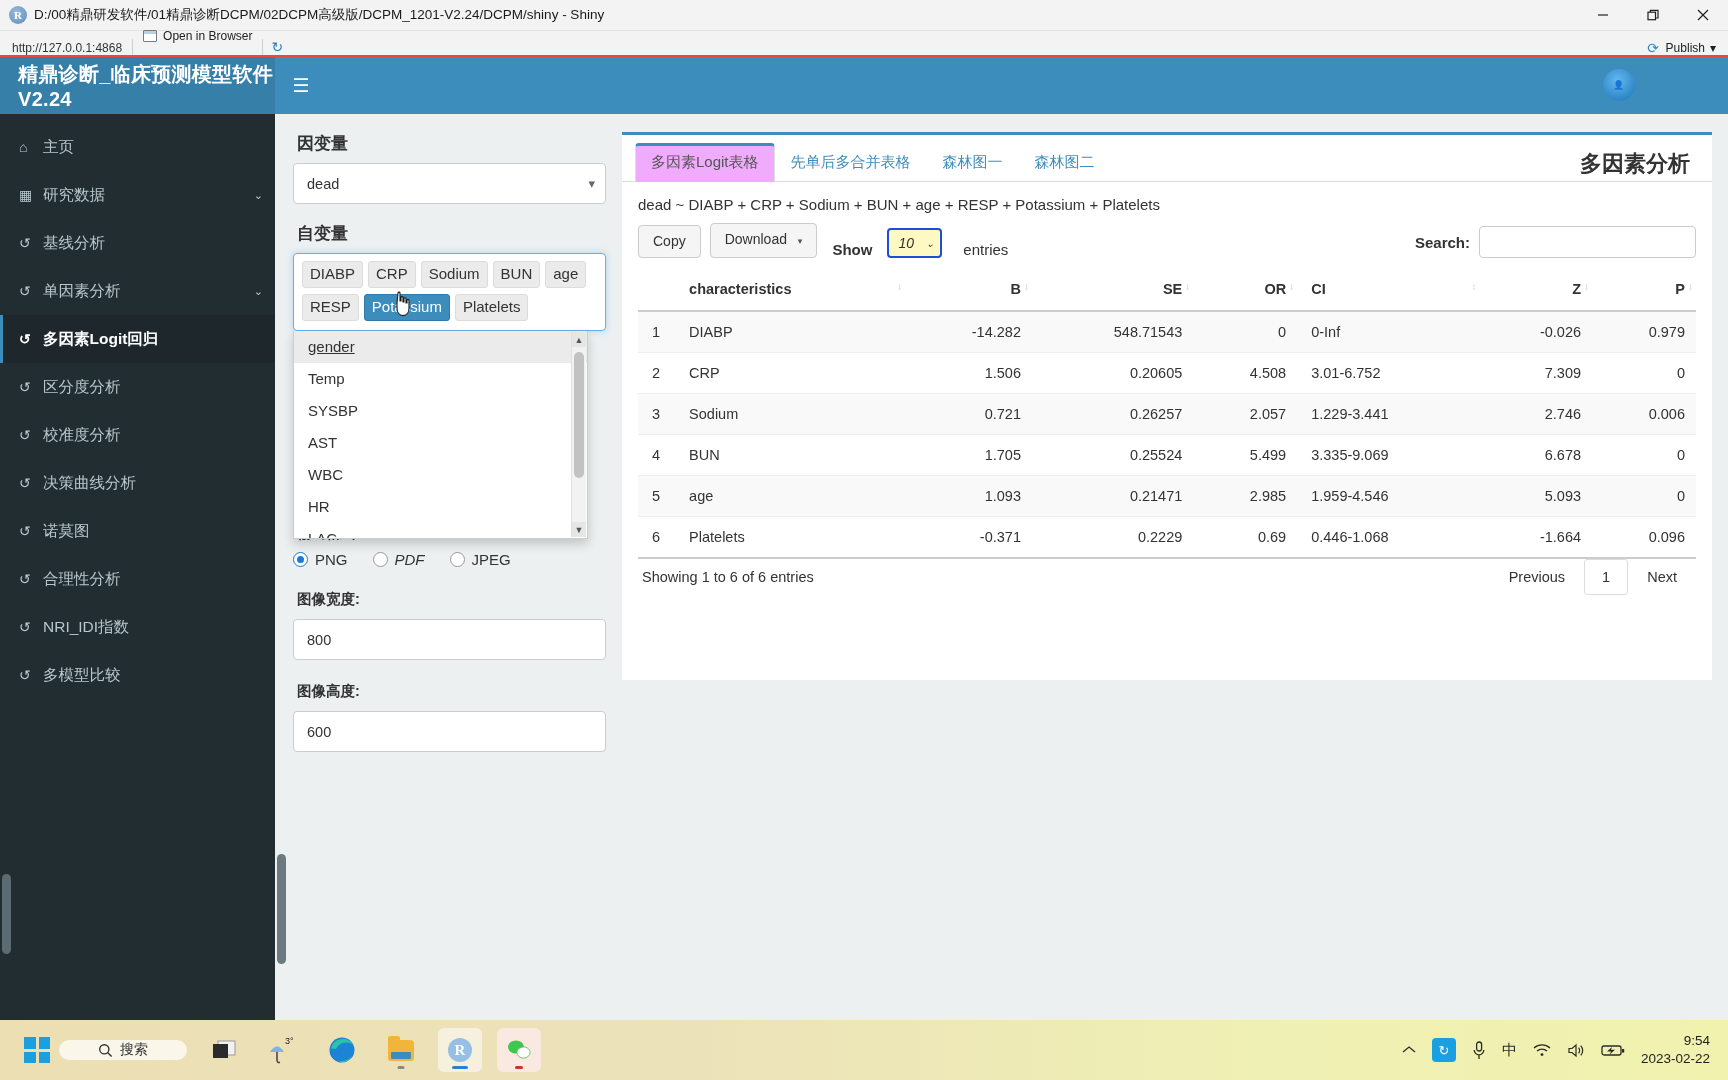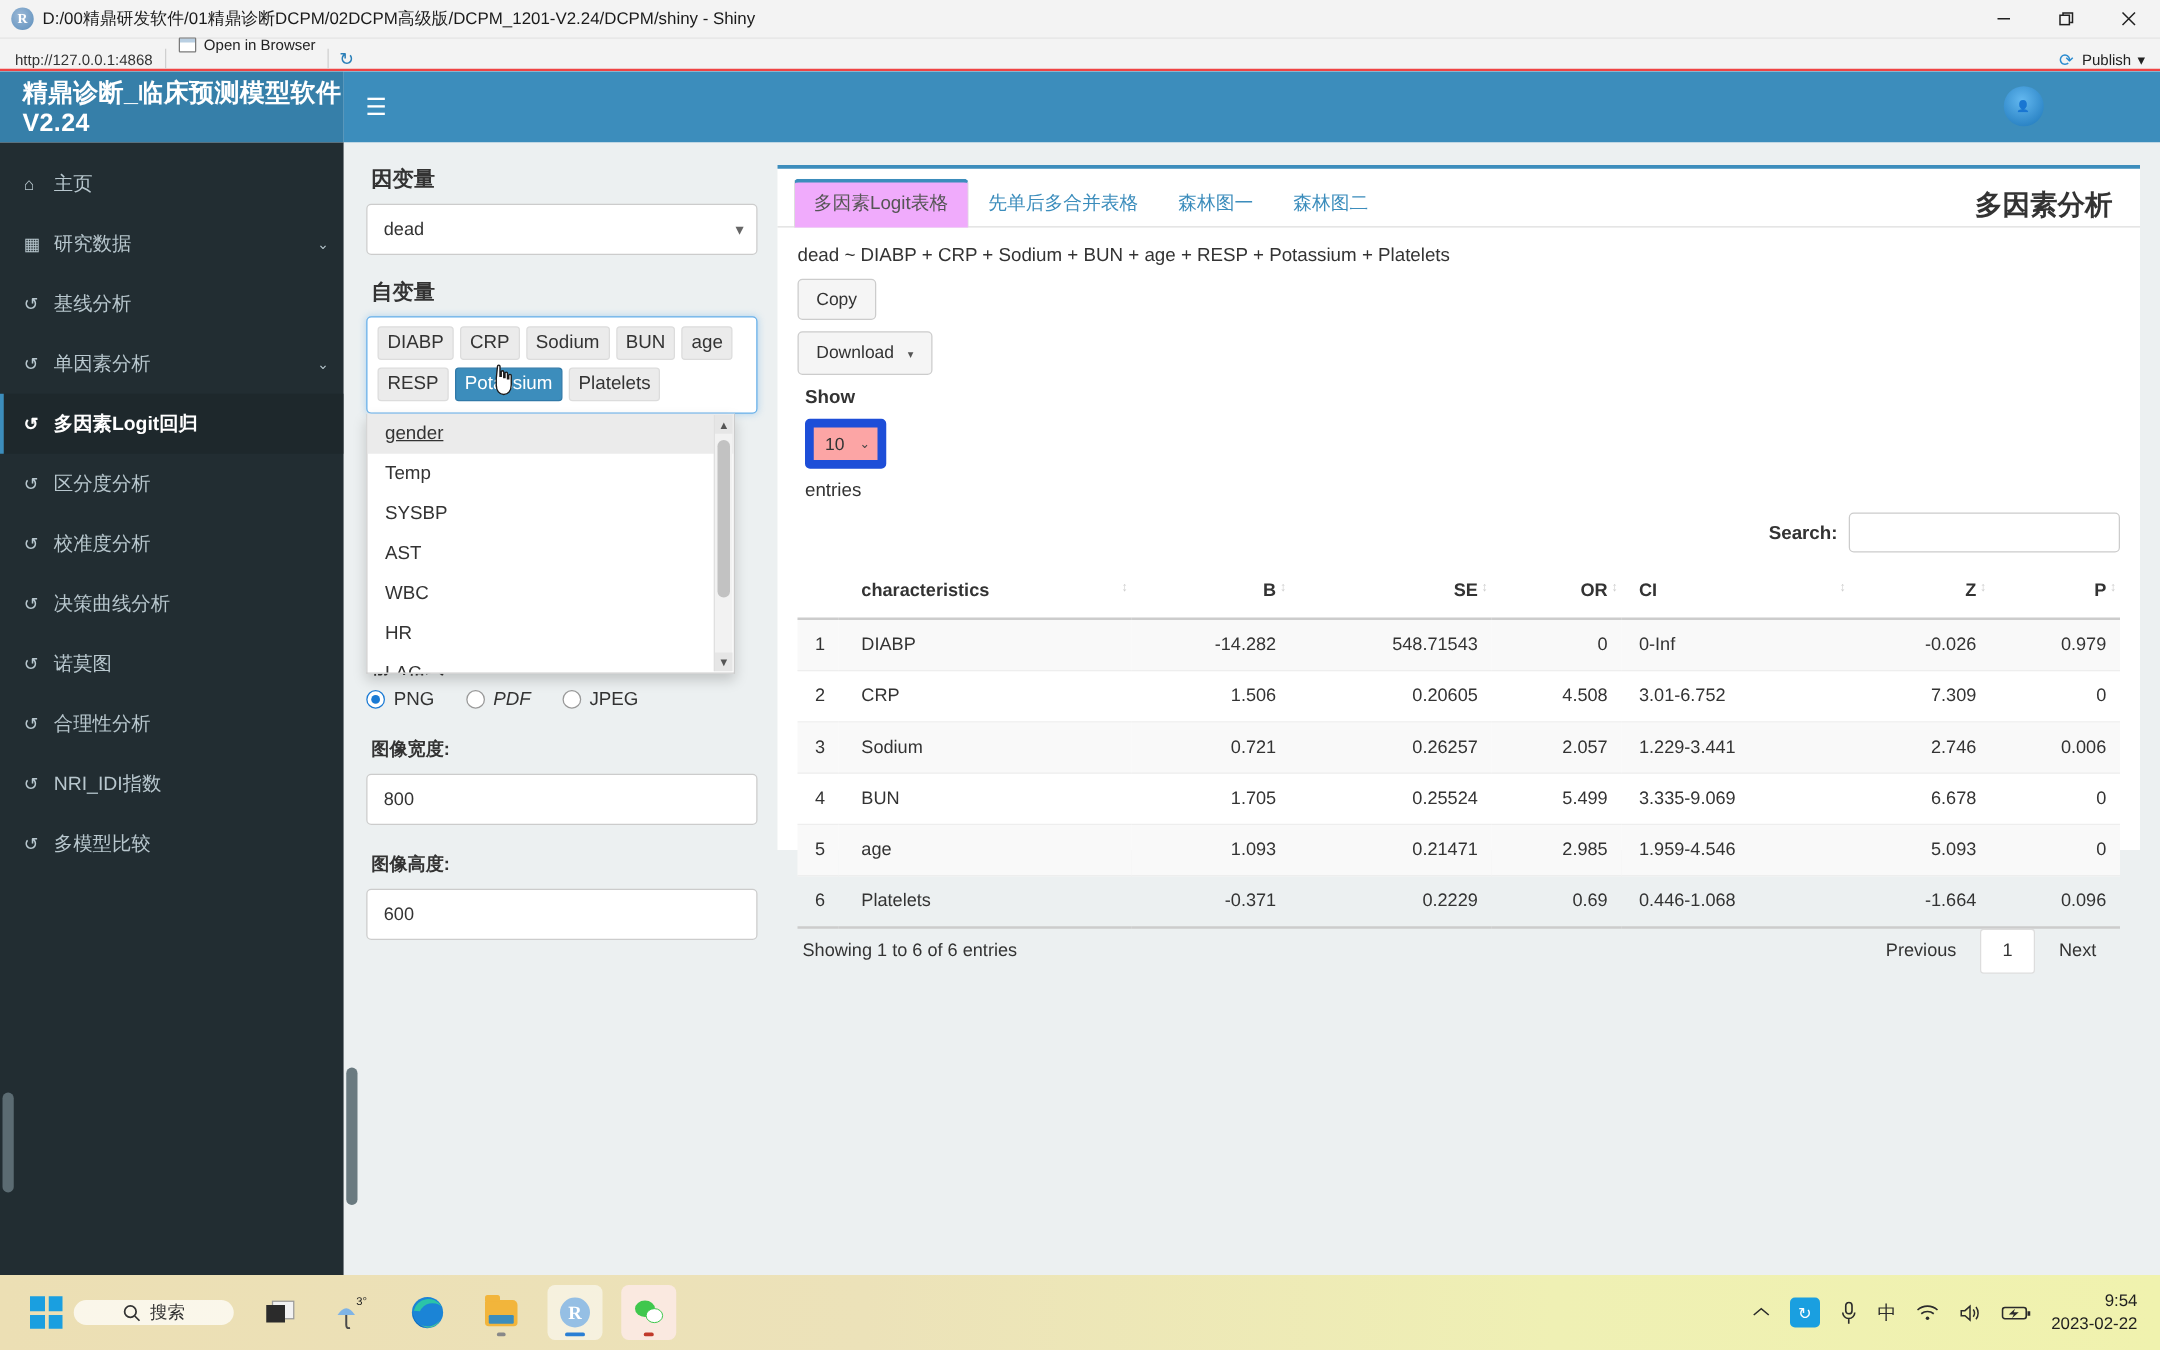--- a/index.html
+++ b/index.html
@@ -244,32 +244,32 @@
     border-radius: 4px 4px 0 0; margin-bottom: -1px;
   }
   .tab.active {
     color: #555; background: #f0abfc;
     border-color: #ddd #ddd #fff;
     border-top: 3px solid #3c8dbc; padding-top: 7px;
   }
   .panel-body { padding: 14px 16px 0 16px; }
   .formula { font-size: 15px; color: #333; margin-bottom: 10px; }
 
-  .dt-top { display: flex; align-items: flex-start; gap: 9px; flex-direction: column; }
+  .dt-top { display: flex; align-items: flex-end; gap: 9px; }
   .btn {
     border: 1px solid #ccc; background: #f5f5f5;
     border-radius: 4px; padding: 7px 14px;
     font-size: 14px; color: #333; line-height: 17px;
   }
   .btn .c { font-size: 9px; margin-left: 7px; color: #555; }
   .show-lbl { font-size: 15px; font-weight: bold; color: #333; margin-left: 6px; }
   .entries-sel {
-    border: 7px solid #1d4ed8; border-radius: 4px; background: #fca5a5;
+    border: 2px solid #1d4ed8; border-radius: 4px; background: #fef9c3;
     padding: 5px 6px 5px 9px; font-size: 14px; color: #333;
-    display: flex; align-items: center; gap: 12px; margin: 0 6px;
+    display: flex; align-items: center; gap: 12px; margin: 0 6px; font-style: italic;
   }
   .entries-sel .ch { font-size: 10px; color: #444; }
   .search-wrap {
     margin-left: auto; display: flex; align-items: center; gap: 9px;
   }
   .search-lbl { font-size: 15px; font-weight: bold; color: #333; }
   .search-input {
     width: 217px; height: 32px; border: 1px solid #ccc;
     border-radius: 4px; background: #fff;
   }

